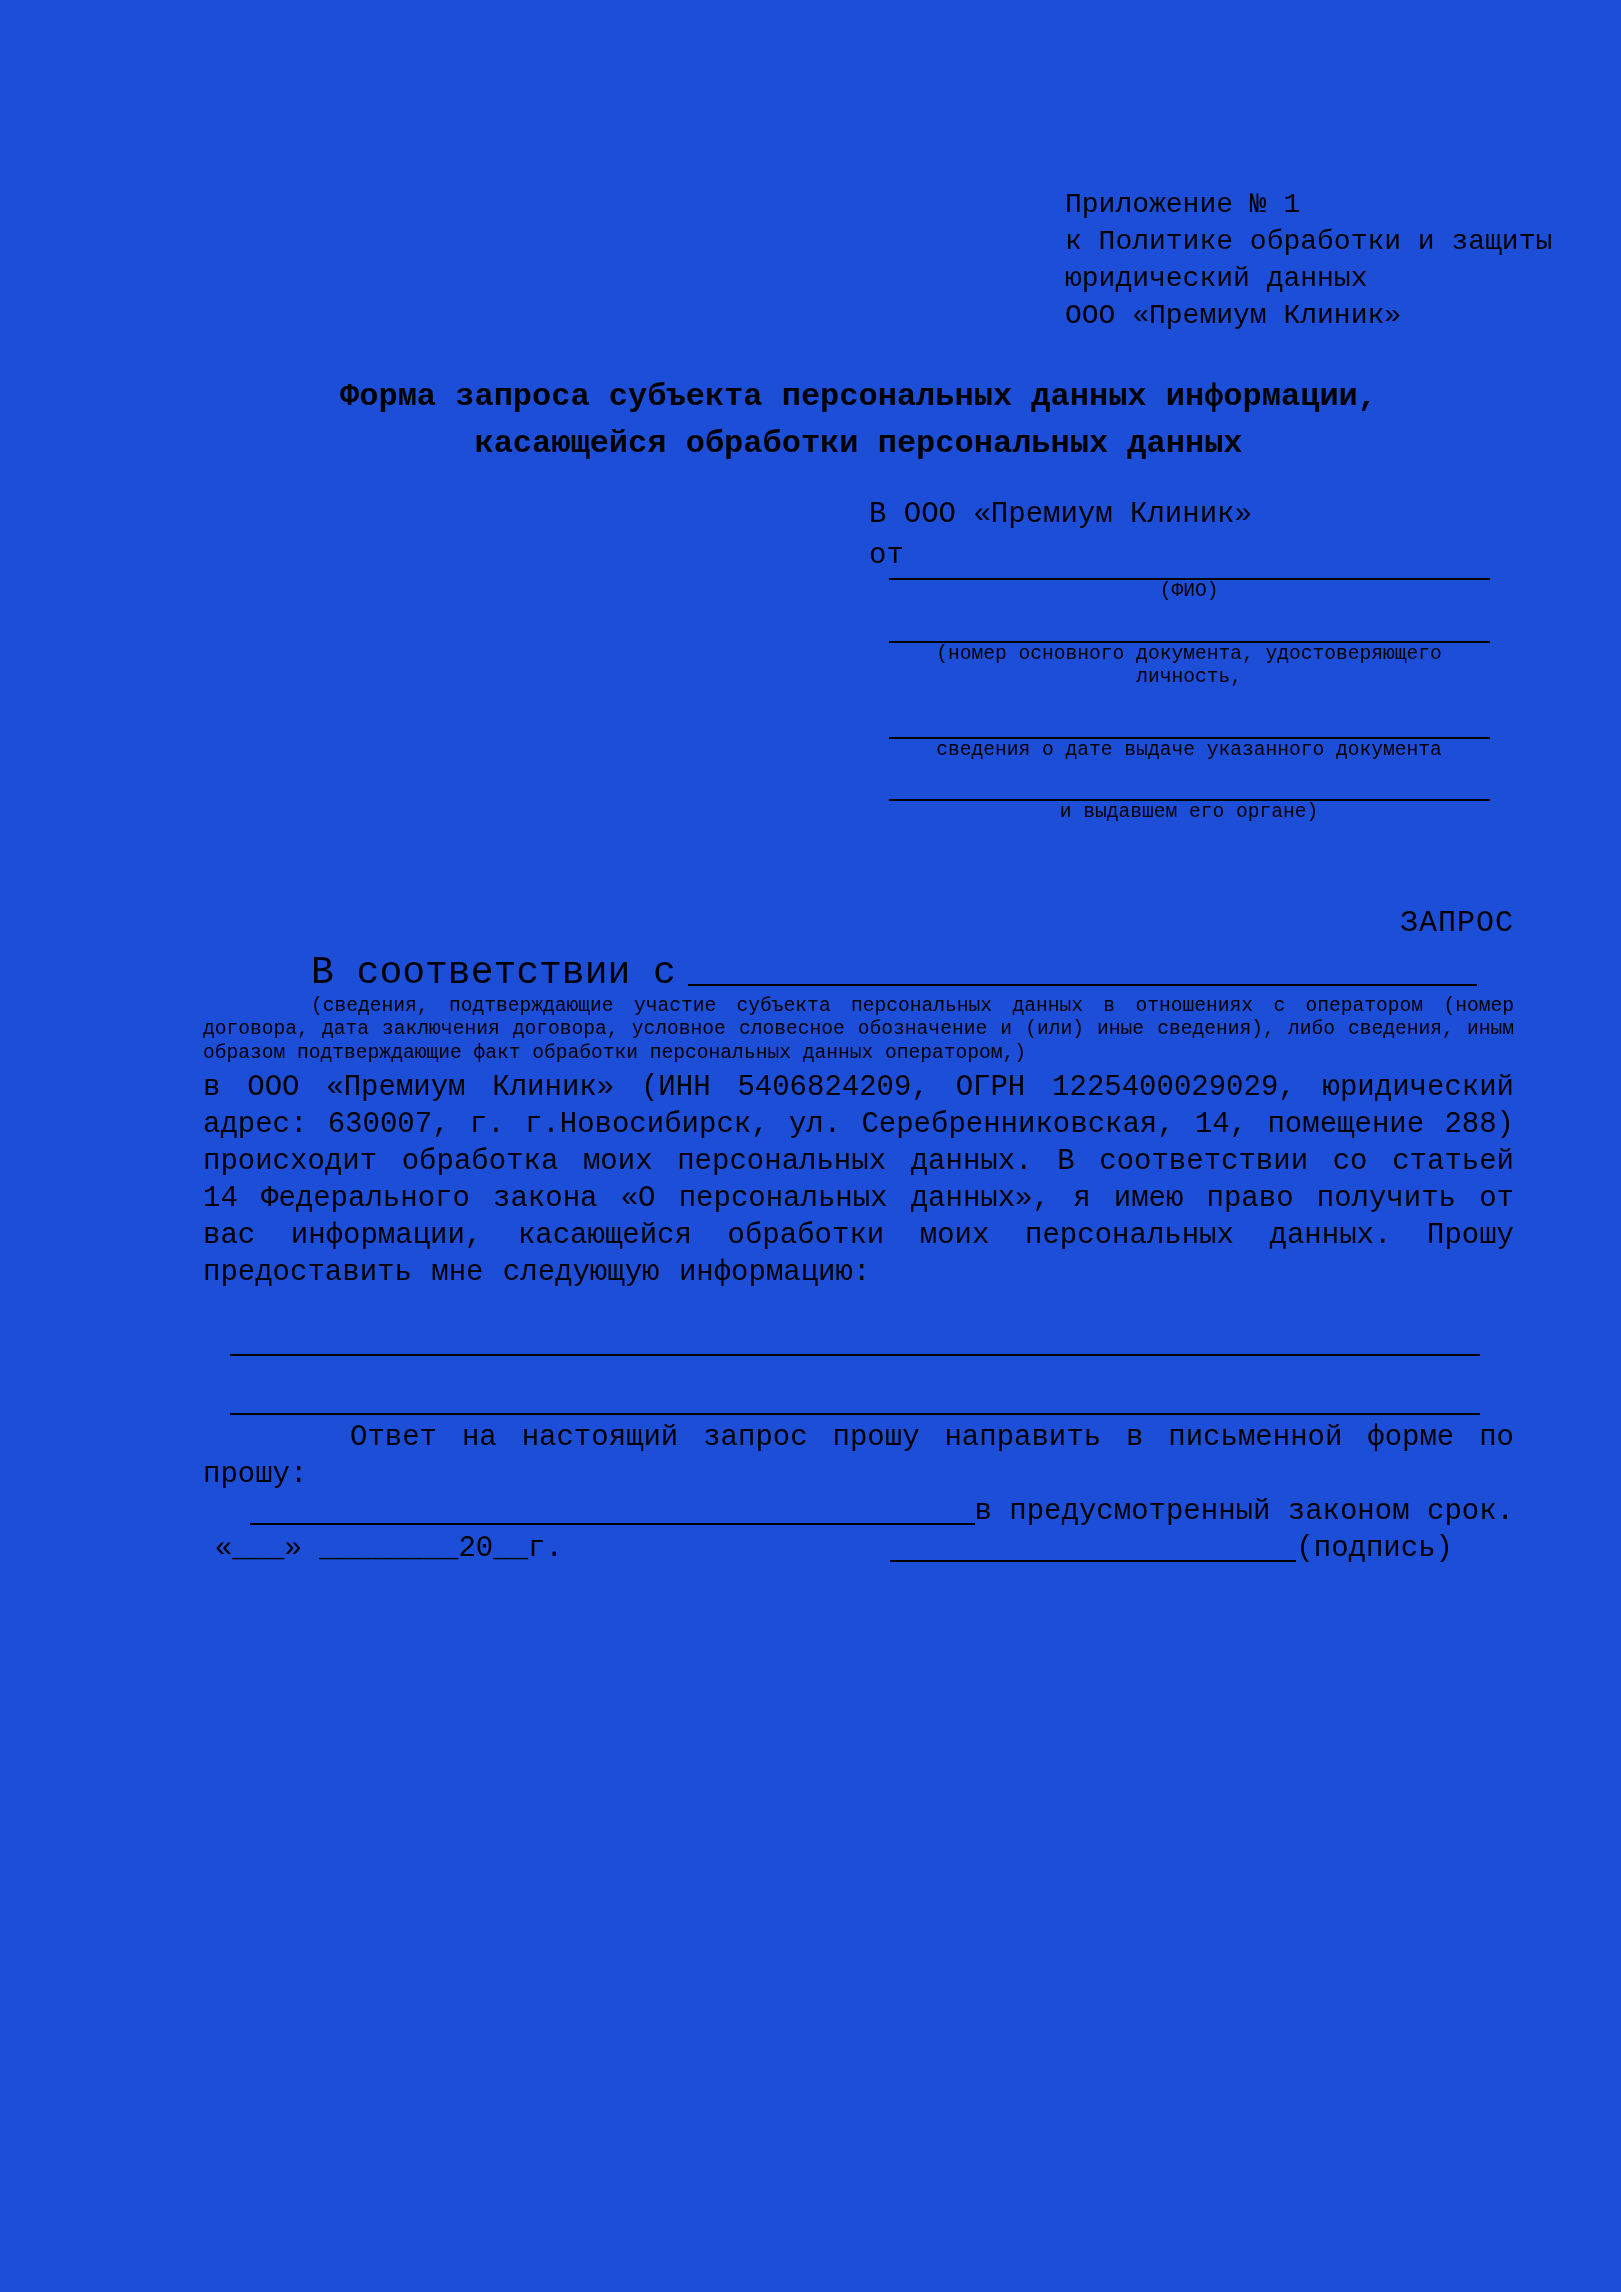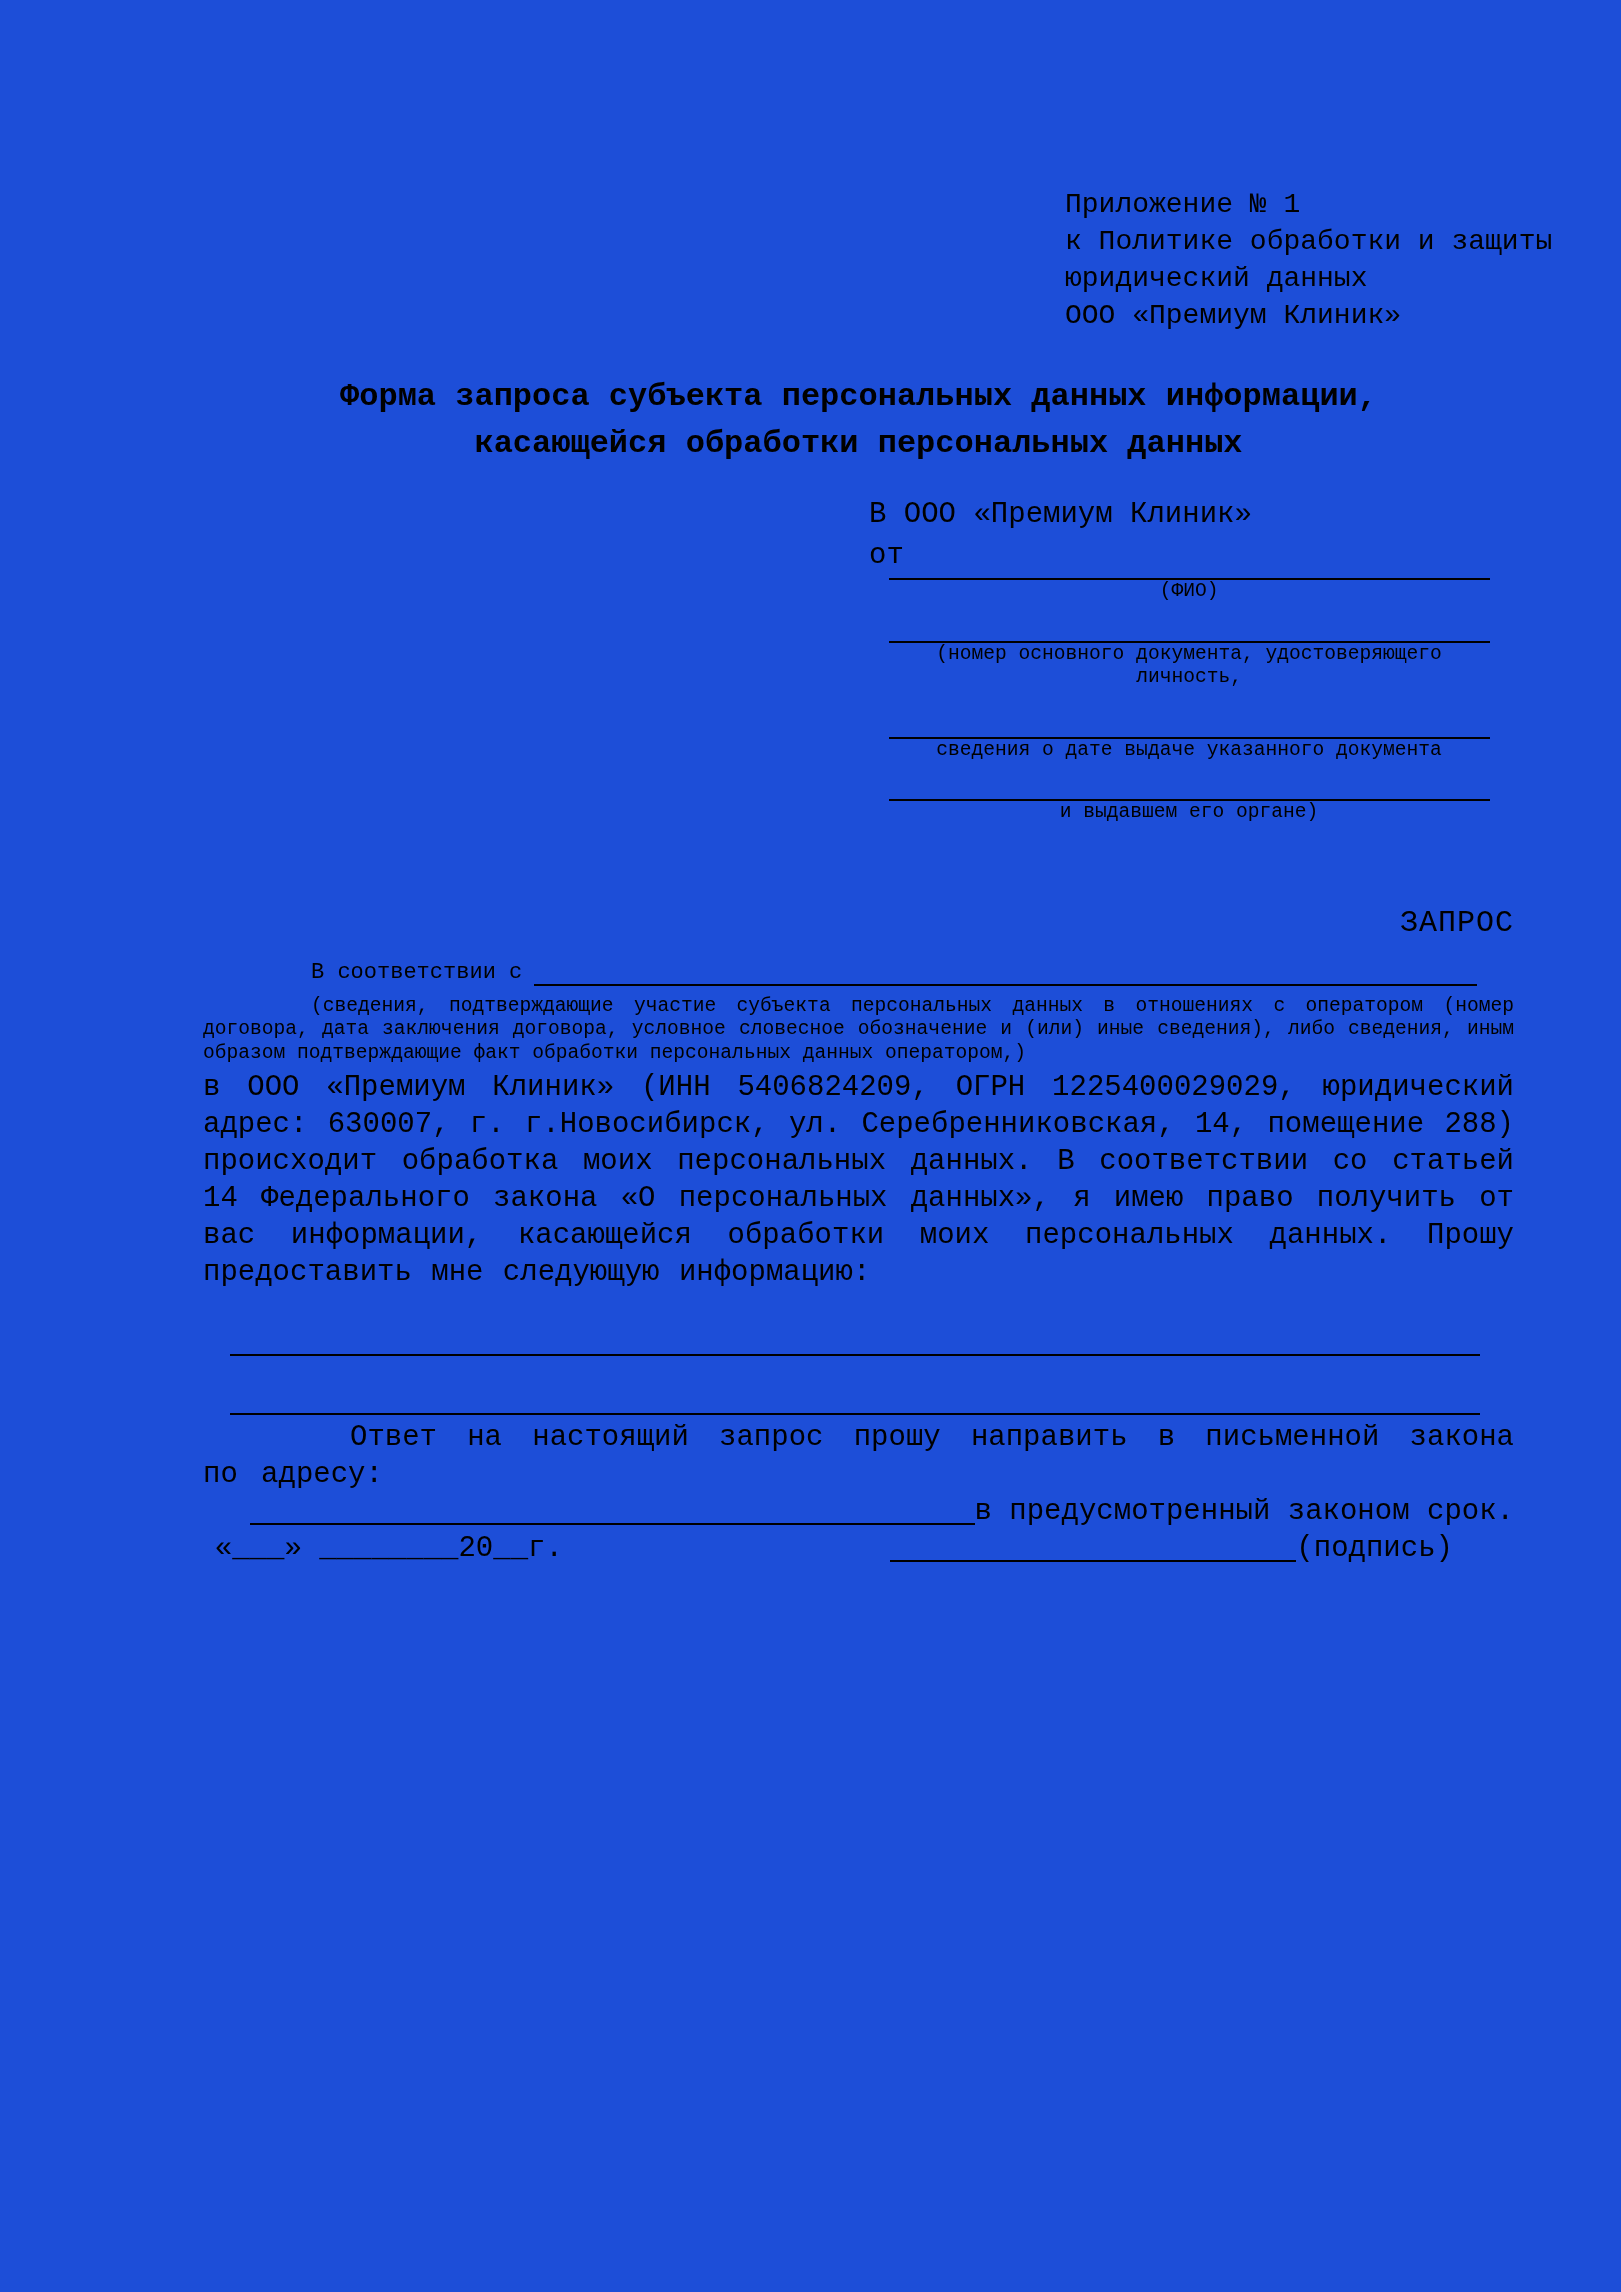--- a/index.html
+++ b/index.html
@@ -68,21 +68,21 @@
     margin-top: 80px;
     text-align: right;
     font-size: 30px;
     line-height: 37px;
     letter-spacing: 1px;
   }
   .intro-line {
     margin-top: 11.8px;
     display: flex;
     align-items: flex-end;
-    font-size: 22px;
+    font-size: 38px;
     line-height: 37px;
     text-align: right;
   }
   .intro-label { padding-left: 108px; white-space: nowrap; }
   .intro-blank {
     flex: 1;
     border-bottom: 2px solid #000;
     margin-left: 11.8px;
     margin-right: 37px;
     margin-bottom: 4.9px;
@@ -196,21 +196,21 @@
       <span class="intro-blank"></span>
     </div>
 
     <div class="note">(сведения, подтверждающие участие субъекта персональных данных в отношениях с оператором (номер договора, дата заключения договора, условное словесное обозначение и (или) иные сведения), либо сведения, иным образом подтверждающие факт обработки персональных данных оператором,)</div>
 
     <div class="body-par">в ООО «Премиум Клиник» (ИНН 5406824209, ОГРН 1225400029029, юридический адрес: 630007, г. г.Новосибирск, ул. Серебренниковская, 14, помещение 288) происходит обработка моих персональных данных. В соответствии со статьей 14 Федерального закона «О персональных данных», я имею право получить от вас информации, касающейся обработки моих персональных данных. Прошу предоставить мне следующую информацию:</div>
 
     <div class="rule answer-rule a1"></div>
     <div class="rule answer-rule a2"></div>
 
-    <div class="reply-par">Ответ на настоящий запрос прошу направить в письменной закона по адресу:</div>
+    <div class="reply-par">Ответ на настоящий запрос прошу направить в письменной форме по прошу:</div>
     <div class="reply-line2">
       <span class="reply-blank"></span>
       <span class="reply-tail">в предусмотренный законом срок.</span>
     </div>
 
     <div class="footer-row">
       <span class="date-blank">«___» ________20__г.</span>
       <span class="sig-group">
         <span class="sig-rule"></span>
         <span class="sig-caption">(подпись)</span>

